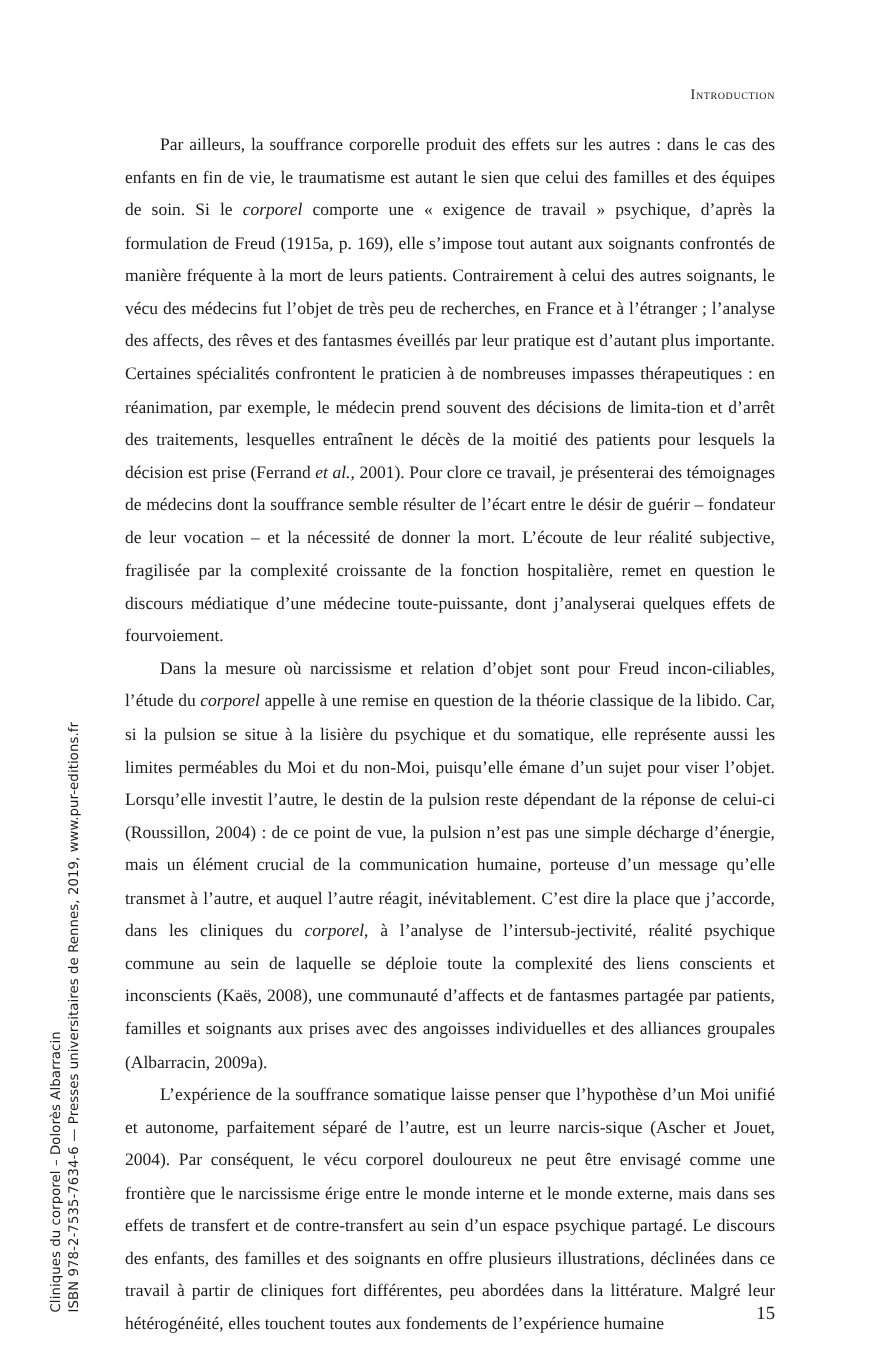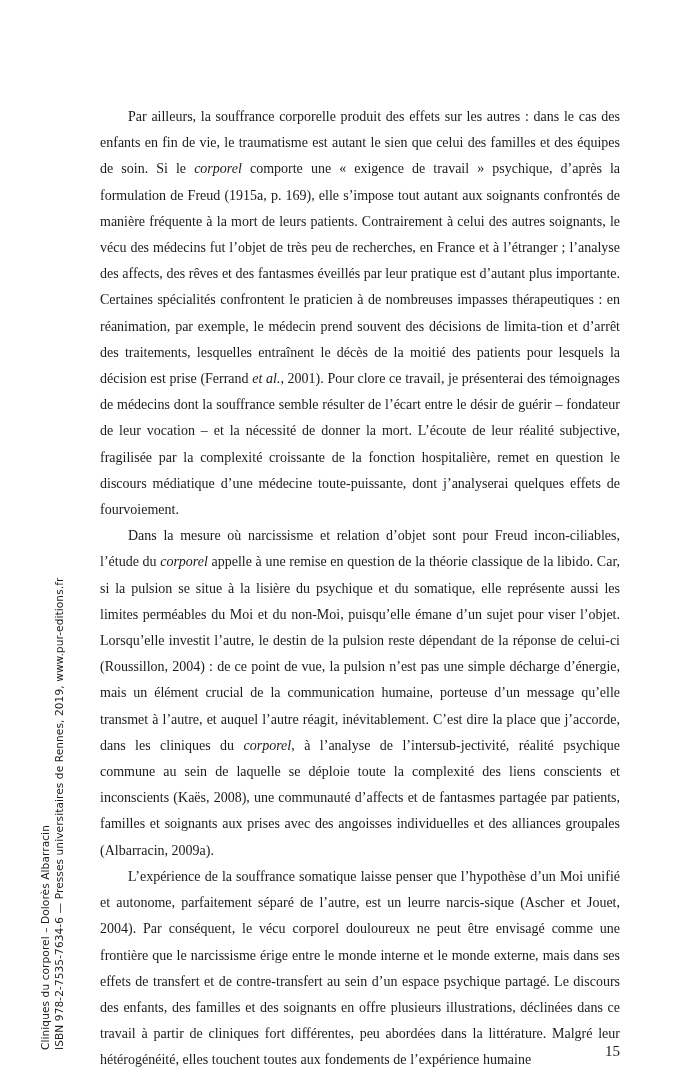--- a/index.html
+++ b/index.html
@@ -105,20 +105,21 @@
 </head>
 <body>
 
 <div class="page">
 
   <div class="spine">
     <div class="spine-line spine-line-1">Cliniques du corporel – Dolorès Albarracin</div>
     <div class="spine-line spine-line-2">ISBN 978-2-7535-7634-6 — Presses universitaires de Rennes, 2019, www.pur-editions.fr</div>
   </div>
 
+  <div class="running-head">Introduction</div>
 
   <div class="text-column">
     <p class="para">Par ailleurs, la souffrance corporelle produit des effets sur les autres&nbsp;: dans le cas des enfants en fin de vie, le traumatisme est autant le sien que celui des familles et des équipes de soin. Si le <i>corporel</i> comporte une «&nbsp;exigence de travail&nbsp;» psychique, d’après la formulation de Freud (1915a, p. 169), elle s’impose tout autant aux soignants confrontés de manière fréquente à la mort de leurs patients. Contrairement à celui des autres soignants, le vécu des médecins fut l’objet de très peu de recherches, en France et à l’étranger&nbsp;; l’analyse des affects, des rêves et des fantasmes éveillés par leur pratique est d’autant plus importante. Certaines spécialités confrontent le praticien à de nombreuses impasses thérapeutiques&nbsp;: en réanimation, par exemple, le médecin prend souvent des décisions de limita-tion et d’arrêt des traitements, lesquelles entraînent le décès de la moitié des patients pour lesquels la décision est prise (Ferrand <i>et al.</i>, 2001). Pour clore ce travail, je présenterai des témoignages de médecins dont la souffrance semble résulter de l’écart entre le désir de guérir – fondateur de leur vocation – et la nécessité de donner la mort. L’écoute de leur réalité subjective, fragilisée par la complexité croissante de la fonction hospitalière, remet en question le discours médiatique d’une médecine toute-puissante, dont j’analyserai quelques effets de fourvoiement.</p>
     <p class="para">Dans la mesure où narcissisme et relation d’objet sont pour Freud incon-ciliables, l’étude du <i>corporel</i> appelle à une remise en question de la théorie classique de la libido. Car, si la pulsion se situe à la lisière du psychique et du somatique, elle représente aussi les limites perméables du Moi et du non-Moi, puisqu’elle émane d’un sujet pour viser l’objet. Lorsqu’elle investit l’autre, le destin de la pulsion reste dépendant de la réponse de celui-ci (Roussillon, 2004)&nbsp;: de ce point de vue, la pulsion n’est pas une simple décharge d’énergie, mais un élément crucial de la communication humaine, porteuse d’un message qu’elle transmet à l’autre, et auquel l’autre réagit, inévitablement. C’est dire la place que j’accorde, dans les cliniques du <i>corporel</i>, à l’analyse de l’intersub-jectivité, réalité psychique commune au sein de laquelle se déploie toute la complexité des liens conscients et inconscients (Kaës, 2008), une communauté d’affects et de fantasmes partagée par patients, familles et soignants aux prises avec des angoisses individuelles et des alliances groupales (Albarracin, 2009a).</p>
     <p class="para">L’expérience de la souffrance somatique laisse penser que l’hypothèse d’un Moi unifié et autonome, parfaitement séparé de l’autre, est un leurre narcis-sique (Ascher et Jouet, 2004). Par conséquent, le vécu corporel douloureux ne peut être envisagé comme une frontière que le narcissisme érige entre le monde interne et le monde externe, mais dans ses effets de transfert et de contre-transfert au sein d’un espace psychique partagé. Le discours des enfants, des familles et des soignants en offre plusieurs illustrations, déclinées dans ce travail à partir de cliniques fort différentes, peu abordées dans la littérature. Malgré leur hétérogénéité, elles touchent toutes aux fondements de l’expérience humaine</p>
   </div>
 
   <div class="folio">15</div>
 
 </div>

